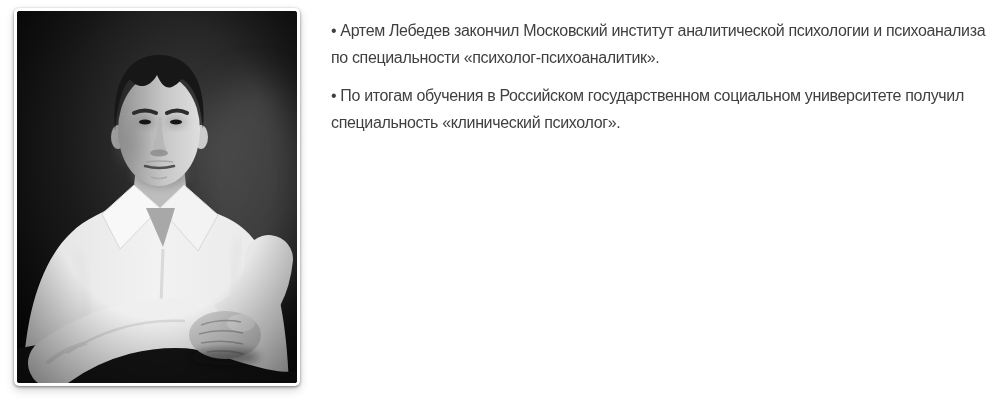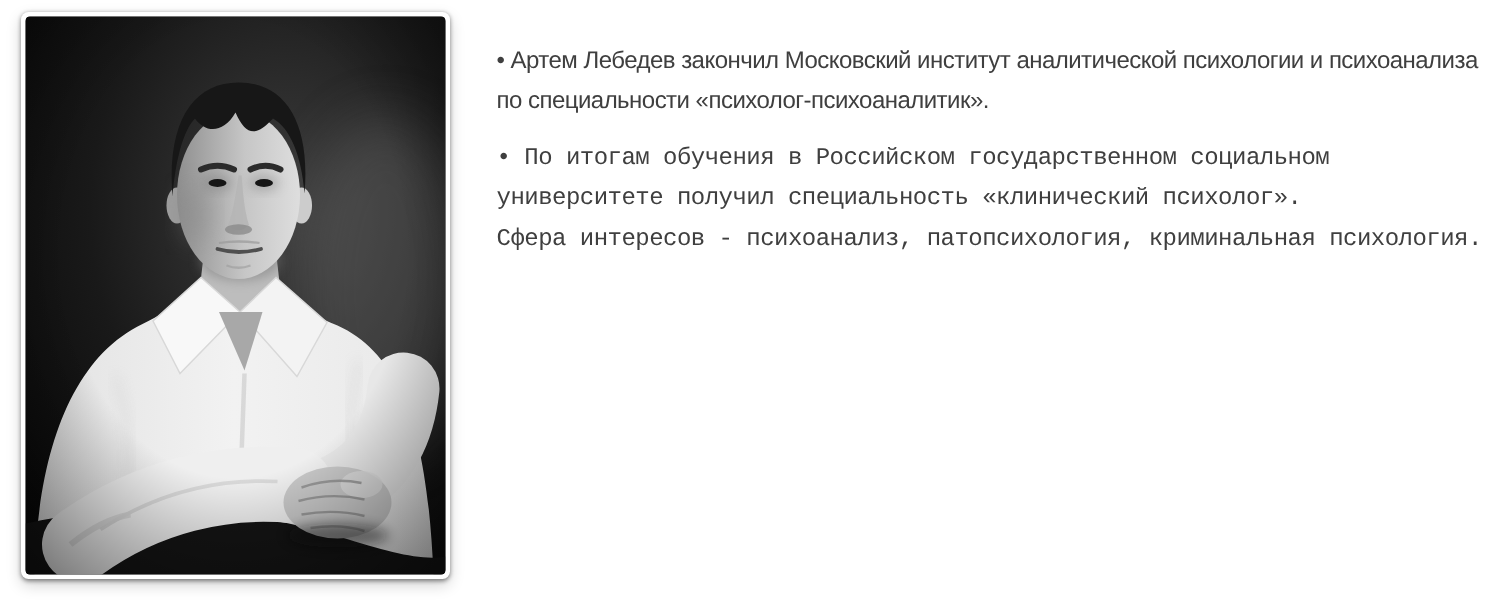--- a/index.html
+++ b/index.html
@@ -33,29 +33,29 @@
     height: 372px;
     border-radius: 3px;
     overflow: hidden;
     background: #0c0c0c;
   }
   .photo-inner svg { display: block; }
   
   .bio {
     position: absolute;
     left: 331px;
-    top: 27px;
+    top: 17px;
     width: 662px;
     color: #3f3f3f;
     font-size: 16px;
     line-height: 27px;
     letter-spacing: -0.35px;
   }
   .bio p { margin: 0 0 11px 0; }
-  .bio p.no-gap { margin-bottom: 0; font-family: Liberation Mono, monospace; }
+  .bio p.no-gap { margin-bottom: 0; }
 </style>
 </head>
 <body>
 
 <div class="stage">
 
   <div class="photo-card">
     <div class="photo-inner">
       <svg width="280" height="372" viewBox="0 0 280 372" aria-hidden="true">
         <defs>
@@ -142,16 +142,15 @@
         <ellipse cx="208" cy="346" rx="34" ry="8" fill="#0e0e0e" opacity="0.45" filter="url(#b4)"></ellipse>
 
         <rect width="280" height="372" fill="url(#gVig)"></rect>
       </svg>
     </div>
   </div>
 
   <div class="bio">
     <p>• Артем Лебедев закончил Московский институт аналитической психологии и психоанализа по специальности «психолог-психоаналитик».</p>
     <p class="no-gap">• По итогам обучения в Российском государственном социальном университете получил специальность «клинический психолог».</p>
-    <p class="no-gap">Сфера интересов - психоанализ, патопсихология, криминальная психология.</p>
   </div>
 
 </div>
 
 </body></html>

